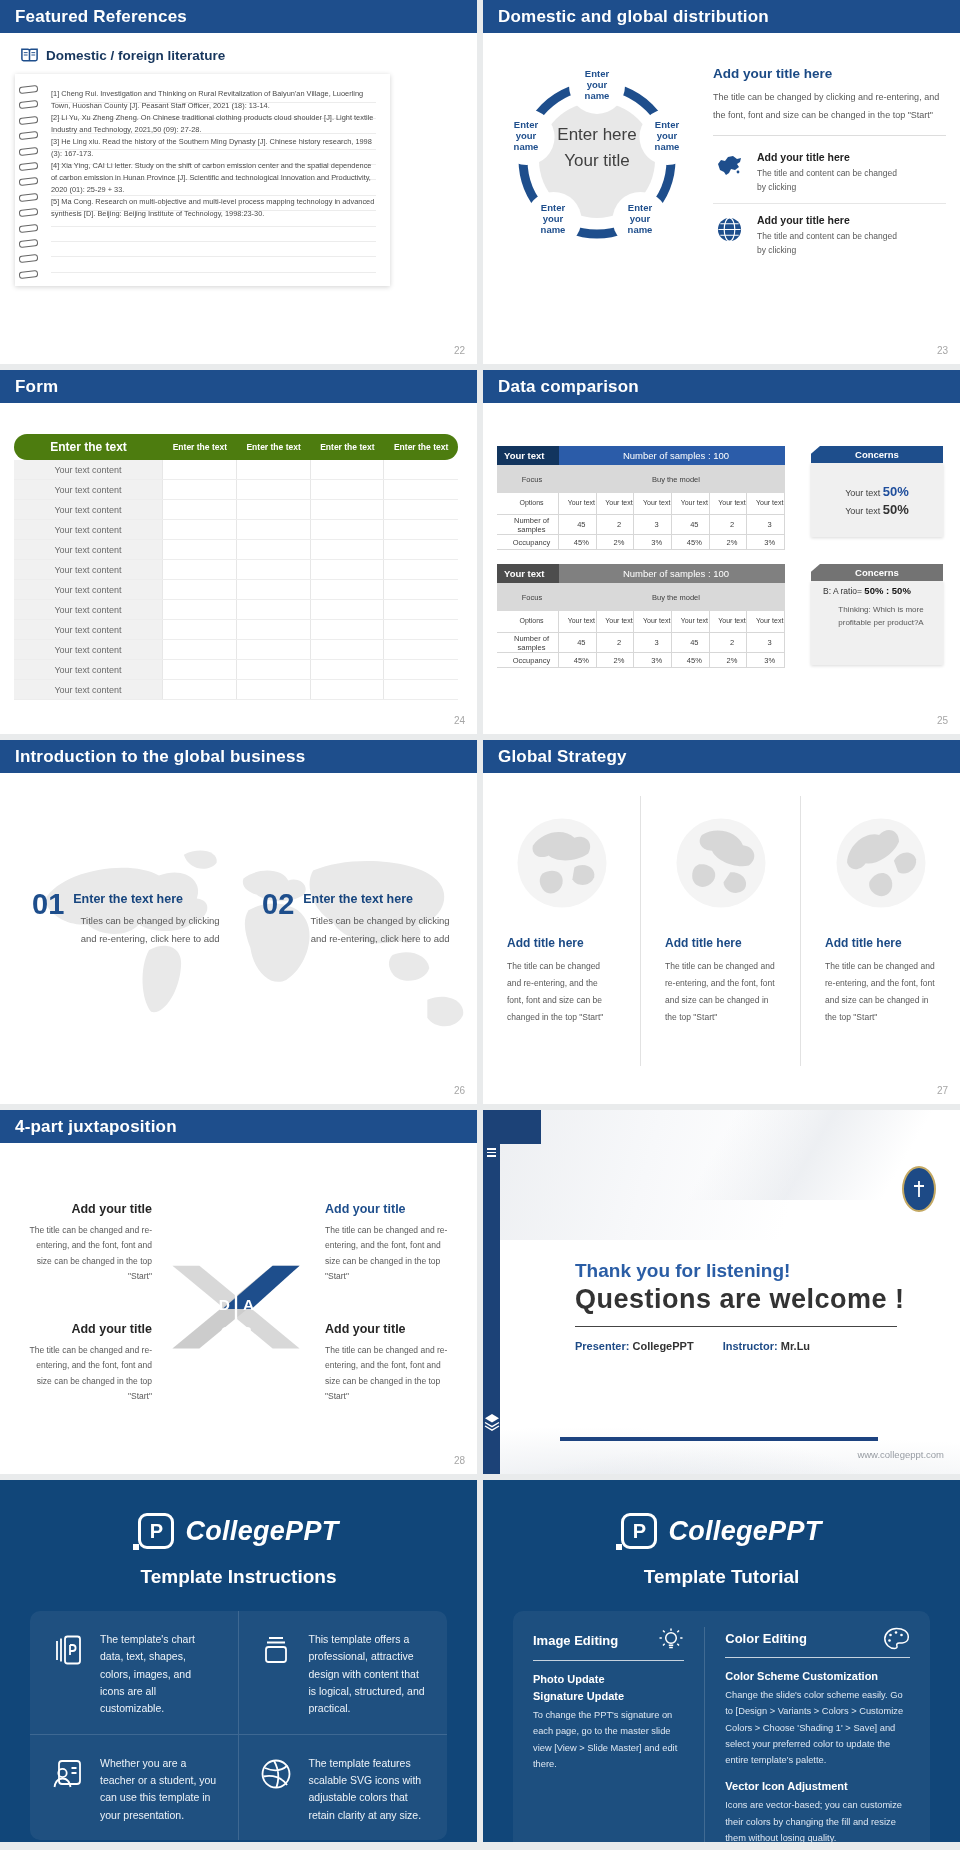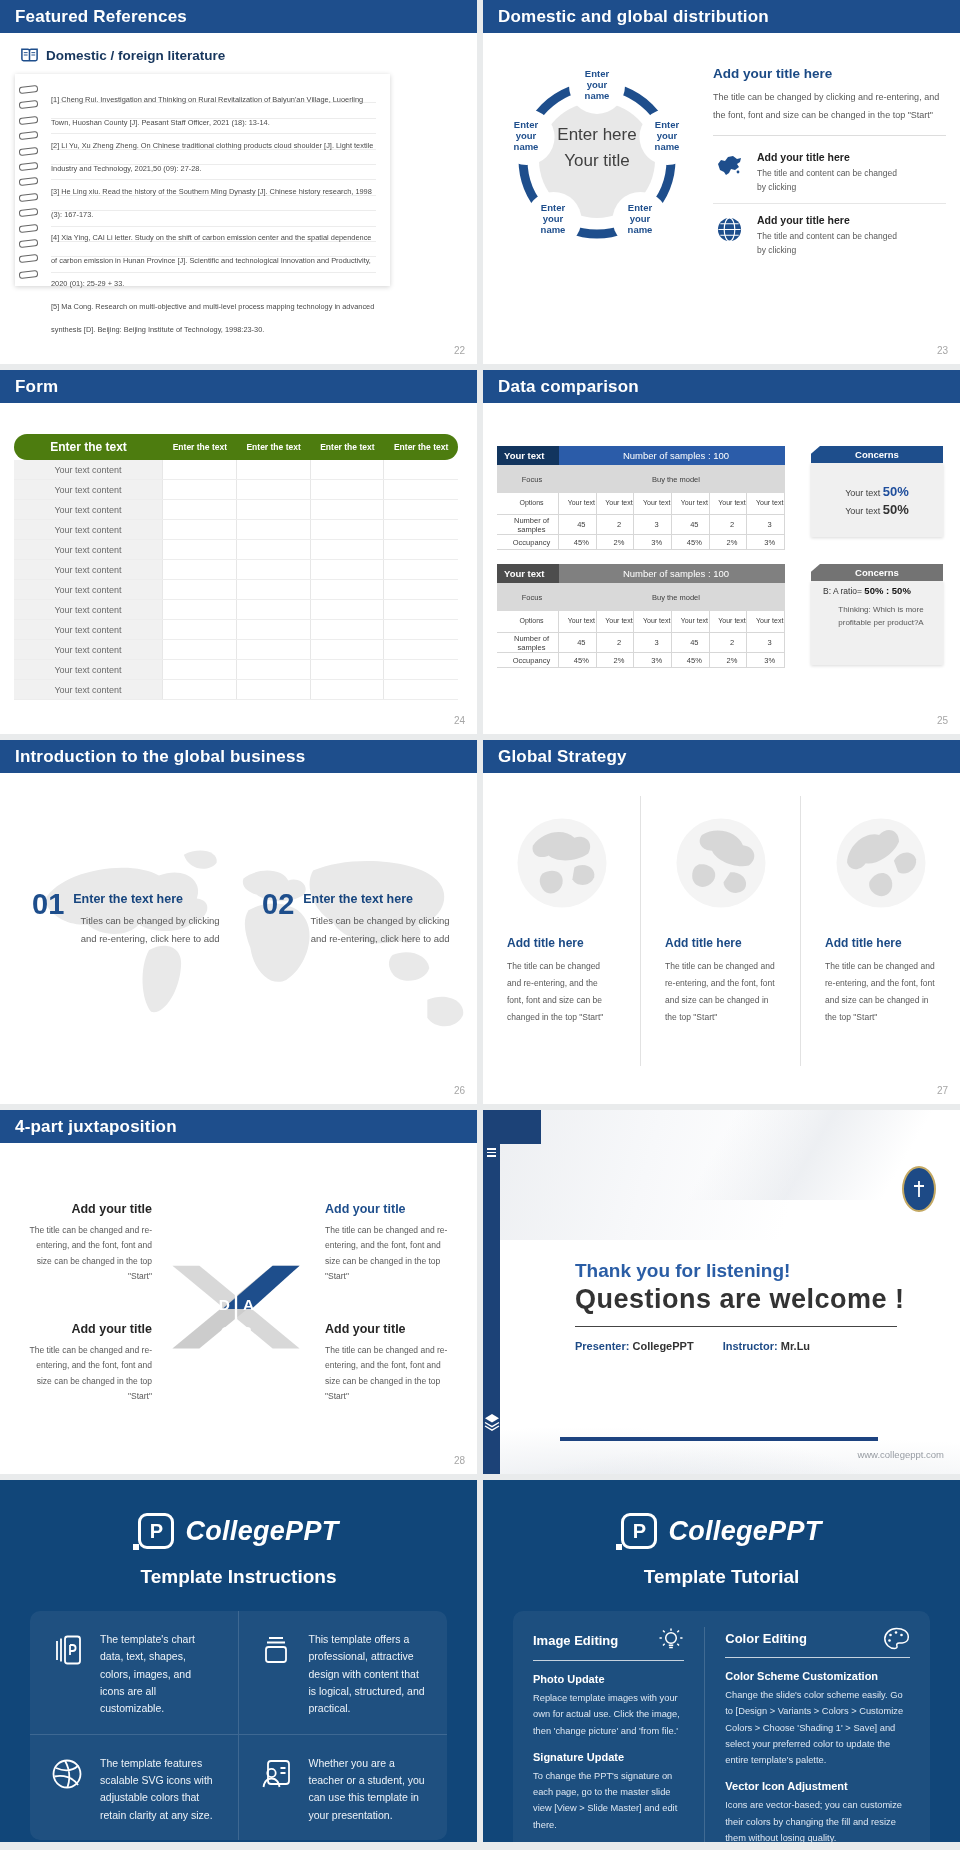--- a/index.html
+++ b/index.html
@@ -8,21 +8,21 @@
   .cell{background:#fff;position:relative;overflow:hidden;}
   .sh{height:33px;background:#1e4e8c;display:flex;align-items:center;padding-left:15px;color:#fff;font-size:17px;font-weight:bold;letter-spacing:.2px;}
   .pg{position:absolute;right:12px;bottom:8px;font-size:10px;color:#a6a6a6;}
   h3,h4,p{margin:0;}
 
   
   .lit-head{position:absolute;left:20px;top:47px;display:flex;align-items:center;gap:7px;color:#17365d;font-size:13.5px;font-weight:bold;}
   .lit-box{position:absolute;left:15px;top:74px;width:375px;height:212px;background:#fff;box-shadow:0 1px 5px rgba(0,0,0,.18);}
   .spine{position:absolute;left:4px;top:12px;bottom:8px;width:26px;display:flex;flex-direction:column;justify-content:space-between;}
   .spine i{display:block;width:17px;height:5px;border:1.6px solid #666;border-radius:3px;transform:rotate(-6deg);}
-  .lit-text{position:absolute;left:36px;right:14px;top:14px;bottom:10px;font-size:7.4px;color:#4a4a4a;line-height:23px;
+  .lit-text{position:absolute;left:36px;right:14px;top:14px;bottom:10px;font-size:7.4px;color:#4a4a4a;line-height:12px;
     background:repeating-linear-gradient(to bottom,transparent 0,transparent 14.4px,#ececec 14.4px,#ececec 15.4px);}
   .lit-text p{margin:0;}
 
   
   .donut{position:absolute;left:12px;top:58px;width:204px;height:204px;}
   .donut svg{position:absolute;left:0;top:0;}
   .center-txt{position:absolute;left:46px;top:64px;width:112px;text-align:center;color:#404040;font-size:17px;line-height:1.55;}
   .node-label{position:absolute;width:46px;text-align:center;font-size:9.5px;font-weight:bold;color:#1e4e8c;line-height:1.18;white-space:pre-line;}
   .s23-right{position:absolute;left:230px;top:66px;right:14px;}
   .s23-right h3{color:#1b4a85;font-size:13.5px;font-weight:bold;margin-bottom:8px;}
@@ -626,36 +626,36 @@
           <svg width="34" height="34" viewBox="0 0 34 34" fill="none" stroke="#fff" stroke-width="1.8">
               <path d="M10 5 h14 M8 9.5 h18"></path>
               <rect x="7" y="14" width="20" height="15" rx="2.5"></rect>
             </svg>
         </span>
         <p>This template offers a professional, attractive design with content that is logical, structured, and practical.</p>
       </div>
       <div class="inst-cell">
         <span class="inst-icn">
           <svg width="34" height="34" viewBox="0 0 34 34" fill="none" stroke="#fff" stroke-width="1.8">
-              <circle cx="17" cy="17" r="13.5"></circle>
-              <path d="M6 11 c8 3.5 16.5 3 22.5 -2.5 M4.5 19.5 c9 -2 18.5 1 23.5 8.5 M15 3.8 c4.5 8 5.5 17.5 2.5 26.5"></path>
-            </svg>
-        </span>
-        <p>The template features scalable SVG icons with adjustable colors that retain clarity at any size.</p>
-      </div>
-      <div class="inst-cell">
-        <span class="inst-icn">
-          <svg width="34" height="34" viewBox="0 0 34 34" fill="none" stroke="#fff" stroke-width="1.8">
               <rect x="9" y="4" width="21" height="23" rx="3"></rect>
               <path d="M21.5 11 h5 M21.5 16 h5"></path>
               <circle cx="12.5" cy="16" r="4.2"></circle>
               <path d="M4.5 30 c1-6.5 4.8-8.5 8-8.5 s7 2 8 8.5"></path>
             </svg>
         </span>
         <p>Whether you are a teacher or a student, you can use this template in your presentation.</p>
+      </div>
+      <div class="inst-cell">
+        <span class="inst-icn">
+          <svg width="34" height="34" viewBox="0 0 34 34" fill="none" stroke="#fff" stroke-width="1.8">
+              <circle cx="17" cy="17" r="13.5"></circle>
+              <path d="M6 11 c8 3.5 16.5 3 22.5 -2.5 M4.5 19.5 c9 -2 18.5 1 23.5 8.5 M15 3.8 c4.5 8 5.5 17.5 2.5 26.5"></path>
+            </svg>
+        </span>
+        <p>The template features scalable SVG icons with adjustable colors that retain clarity at any size.</p>
       </div>
     </div>
   </section>
 
   <section class="cell panel">
     <div class="logo-row">
       <span class="logo-mark">P</span>
       <span class="logo-text"><span>College</span><span class="p2">PPT</span></span>
     </div>
     <div class="panel-heading">Template Tutorial</div>
@@ -665,21 +665,20 @@
           <h4>Image Editing</h4>
           <svg width="26" height="26" viewBox="0 0 26 26" fill="none" stroke="#fff" stroke-width="1.5">
               <circle cx="13" cy="11" r="5.3"></circle>
               <path d="M10.8 18.2 h4.4 M11.2 20.6 h3.6"></path>
               <path d="M13 1.5 v2.3 M24.5 11 h-2.3 M3.8 11 H1.5 M5 3.5 l1.7 1.7 M21 3.5 l-1.7 1.7 M5 18.5 l1.7-1.7 M21 18.5 l-1.7-1.7"></path>
             </svg>
         </div>
         <hr class="tut-rule">
         <div class="tut-sec">
           <h5>Photo Update</h5>
-          <p>Replace template images with your own for actual use. Click the image, then 'change picture' and 'from file.'</p>
         </div>
         <div class="tut-sec">
           <h5>Signature Update</h5>
           <p>To change the PPT's signature on each page, go to the master slide view [View &gt; Slide Master] and edit there.</p>
         </div>
       </div>
       <div class="tut-col">
         <div class="tut-head">
           <h4>Color Editing</h4>
           <svg width="27" height="23" viewBox="0 0 27 23">

